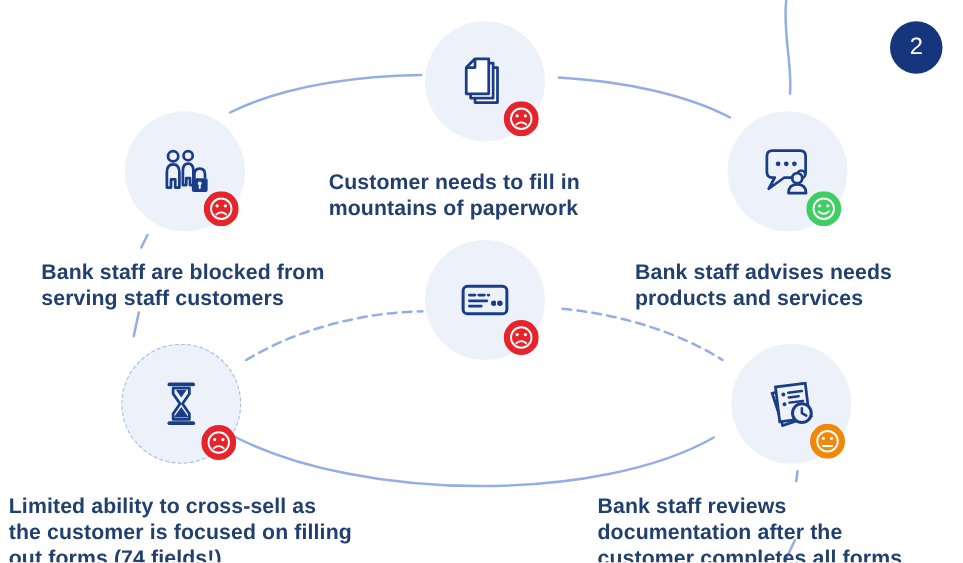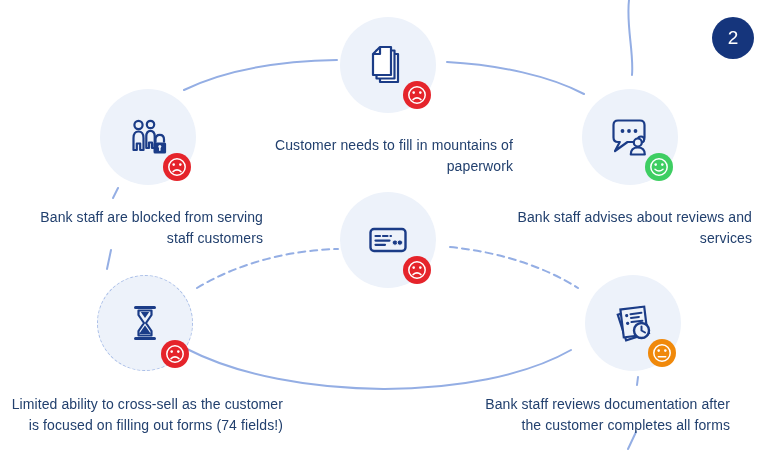--- a/index.html
+++ b/index.html
@@ -8,22 +8,22 @@
     font-family:"Liberation Sans", sans-serif;
   }
   .connector-svg{position:absolute;left:0;top:0;width:770px;height:450px;}
   .node-circle{
     position:absolute;width:96px;height:96px;border-radius:50%;
     background:#EDF2FA;display:flex;align-items:center;justify-content:center;
   }
   .node-circle.dashed{border:1.5px dashed #A9BEE8;background:#EDF2FA;box-sizing:border-box;}
   .badge{position:absolute;left:63px;top:64px;width:28px;height:28px;}
   .label{
-    position:absolute;color:#22406E;font-size:14px;line-height:21px;
-    text-align:right;letter-spacing:0.1px;
+    position:absolute;color:#22406E;font-size:17px;line-height:21px;
+    text-align:left;letter-spacing:0.1px;font-weight:bold;
   }
   .step-badge{
     position:absolute;left:712px;top:17px;width:42px;height:42px;border-radius:50%;
     background:#15357C;color:#ffffff;display:flex;align-items:center;justify-content:center;
     font-size:19px;
   }
   .icon-svg{display:block;}
 </style>
 </head>
 <body>
@@ -100,21 +100,21 @@
       <path d="M24.8 41.5 Q24.8 34.5 31.8 34.5 Q38.8 34.5 38.8 41.5 Z" fill="#EDF2FA" stroke="#1B3C87" stroke-width="2.2" stroke-linejoin="round"></path>
     </svg>
     <svg class="badge" viewBox="0 0 28 28">
       <circle cx="14" cy="14" r="14" fill="#3ECE62"></circle>
       <circle cx="14" cy="14" r="8.2" fill="none" stroke="#fff" stroke-width="1.5"></circle>
       <circle cx="10.7" cy="11.6" r="1.3" fill="#fff"></circle>
       <circle cx="17.3" cy="11.6" r="1.3" fill="#fff"></circle>
       <path d="M10 16.2 Q14 19.8 18 16.2" fill="none" stroke="#fff" stroke-width="1.5" stroke-linecap="round"></path>
     </svg>
   </div>
-  <div class="label" style="left:508px;top:207px;width:244px;">Bank staff advises about reviews and services</div>
+  <div class="label" style="left:508px;top:207px;width:244px;">Bank staff advises needs products and services</div>
 
   <div class="node-circle" style="left:340px;top:192px;">
     <svg class="icon-svg" width="48" height="48" viewBox="0 0 48 48">
       <rect x="6.5" y="13" width="35" height="22" rx="3.5" fill="none" stroke="#1B3C87" stroke-width="2.4"></rect>
       <path d="M11.5 20 H27" stroke="#1B3C87" stroke-width="2.2" stroke-dasharray="4.5 3" stroke-linecap="round"></path>
       <path d="M11.5 24.6 H25.5" stroke="#1B3C87" stroke-width="2.2" stroke-linecap="round"></path>
       <path d="M11.5 28.8 H21" stroke="#1B3C87" stroke-width="2.2" stroke-linecap="round"></path>
       <circle cx="31" cy="26.6" r="2.7" fill="#1B3C87" stroke="#EDF2FA" stroke-width="1"></circle>
       <circle cx="35.9" cy="26.6" r="2.7" fill="#1B3C87" stroke="#EDF2FA" stroke-width="1"></circle>
     </svg>

